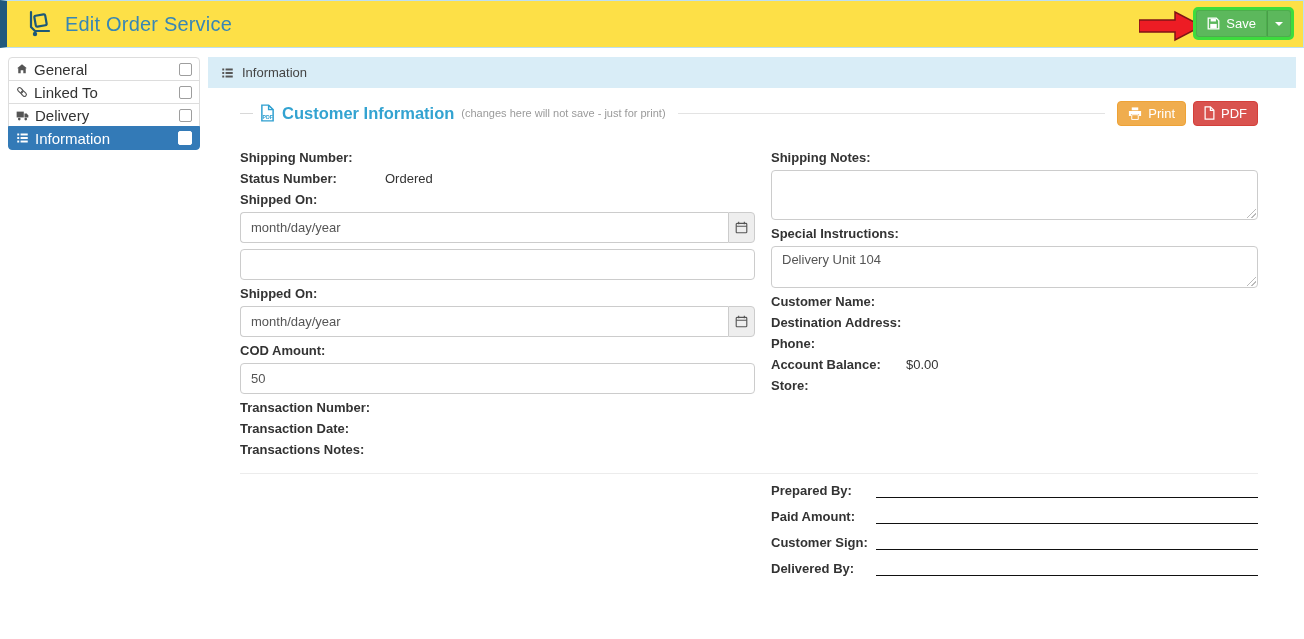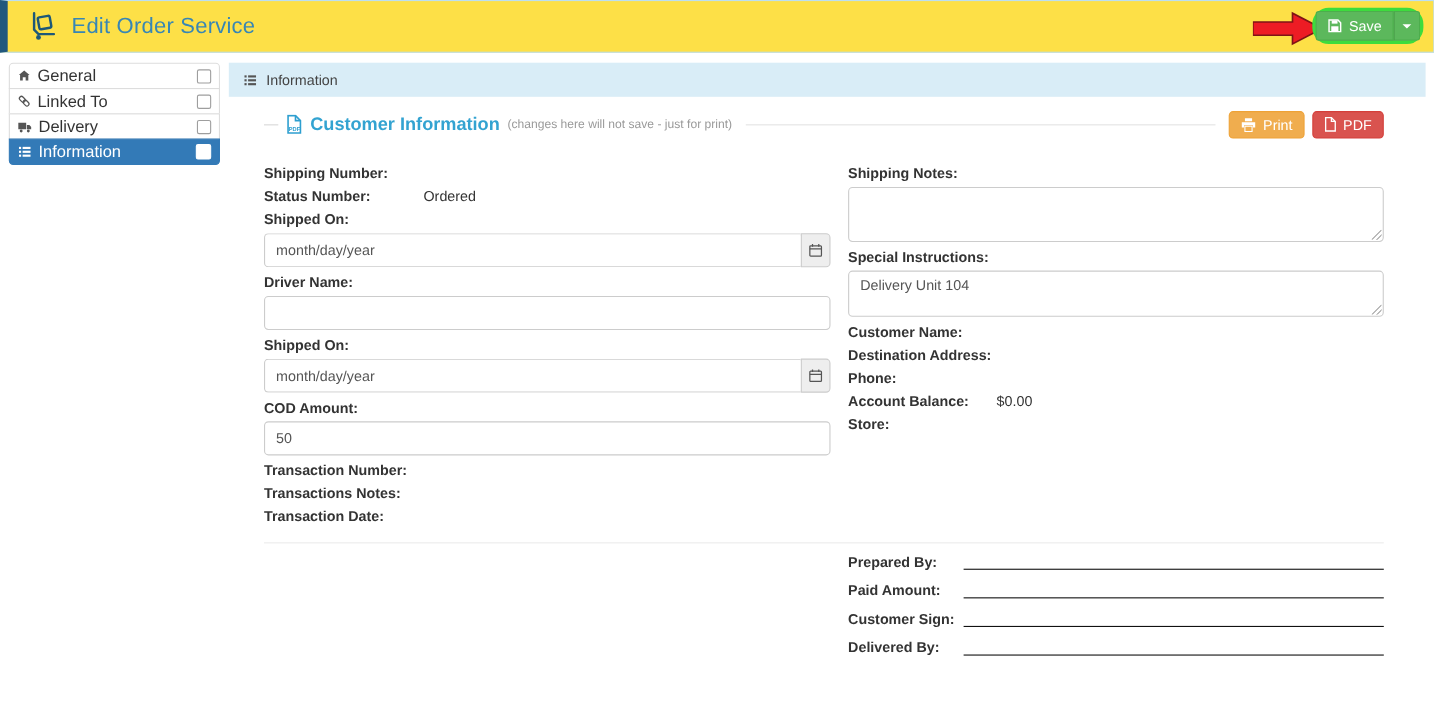--- a/index.html
+++ b/index.html
@@ -13,21 +13,21 @@
   .header {
     position:absolute; top:0; left:0; width:1304px; height:48px;
     background:#fde047; border:1px solid #bcdff1; border-left:7px solid #21587d;
     display:flex; align-items:center; padding-left:18px;
   }
   .header-logo { display:flex; align-items:center; margin-right:12px; }
   .header-title { color:#3786b5; font-size:20px; letter-spacing:.2px; }
   .annot-arrow { position:absolute; left:1132px; top:9px; }
   .save-group {
     position:absolute; right:9px; top:6px; display:flex;
-    border:3px solid #3ddc3d; border-radius:15px; background:#5cb85c;
+    border:3px solid #3ddc3d; border-radius:5px; background:#5cb85c;
   }
   .btn-save {
     background:#5cb85c; color:#fff; border:1px solid #4cae4c;
     font-family:inherit; font-size:13px; padding:5px 10px; cursor:pointer;
     display:flex; align-items:center; gap:6px; border-radius:3px 0 0 3px;
   }
   .btn-save.caret-btn { padding:5px 7px; border-left:1px solid #4a9d4a; border-radius:0 3px 3px 0; }
   .caret { display:inline-block; width:0; height:0; border-left:4px solid transparent; border-right:4px solid transparent; border-top:4px solid #fff; }
   
   .sidebar { position:absolute; left:8px; top:57px; width:192px; }
@@ -249,21 +249,20 @@
             <input class="form-input" placeholder="month/day/year" style="">
             <span class="addon">
               <svg width="13" height="13" viewBox="0 0 16 16" fill="none" stroke="#555" stroke-width="1.4">
                 <rect x="1.5" y="3" width="13" height="11.5" rx="1"></rect>
                   <path d="M1.5 6.5h13M4.5 1v3M11.5 1v3"></path>
               </svg>
             </span>
           </div>
         </div>
         <div class="fgroup">
-          <label class="form-label">Driver Name:</label>
           <input class="form-input" style="">
         </div>
         <div class="fgroup">
           <label class="form-label">Shipped On:</label>
           <div class="igroup">
             <input class="form-input" placeholder="month/day/year" style="">
             <span class="addon">
               <svg width="13" height="13" viewBox="0 0 16 16" fill="none" stroke="#555" stroke-width="1.4">
                 <rect x="1.5" y="3" width="13" height="11.5" rx="1"></rect>
                   <path d="M1.5 6.5h13M4.5 1v3M11.5 1v3"></path>
@@ -272,24 +271,24 @@
           </div>
         </div>
         <div class="fgroup">
           <label class="form-label">COD Amount:</label>
           <input class="form-input" value="50" style="">
         </div>
         <div class="fgroup">
           <label class="form-label">Transaction Number:</label>
         </div>
         <div class="fgroup">
+          <label class="form-label">Transaction Date:</label>
+        </div>
+        <div class="fgroup">
           <label class="form-label">Transactions Notes:</label>
-        </div>
-        <div class="fgroup">
-          <label class="form-label">Transaction Date:</label>
         </div>
       </div>
 
       <div>
         <div class="fgroup">
           <label class="form-label">Shipping Notes:</label>
           <div class="ta-wrap">
             <textarea class="form-ta ta-notes" style=""></textarea>
             <span class="rz"></span>
           </div>

